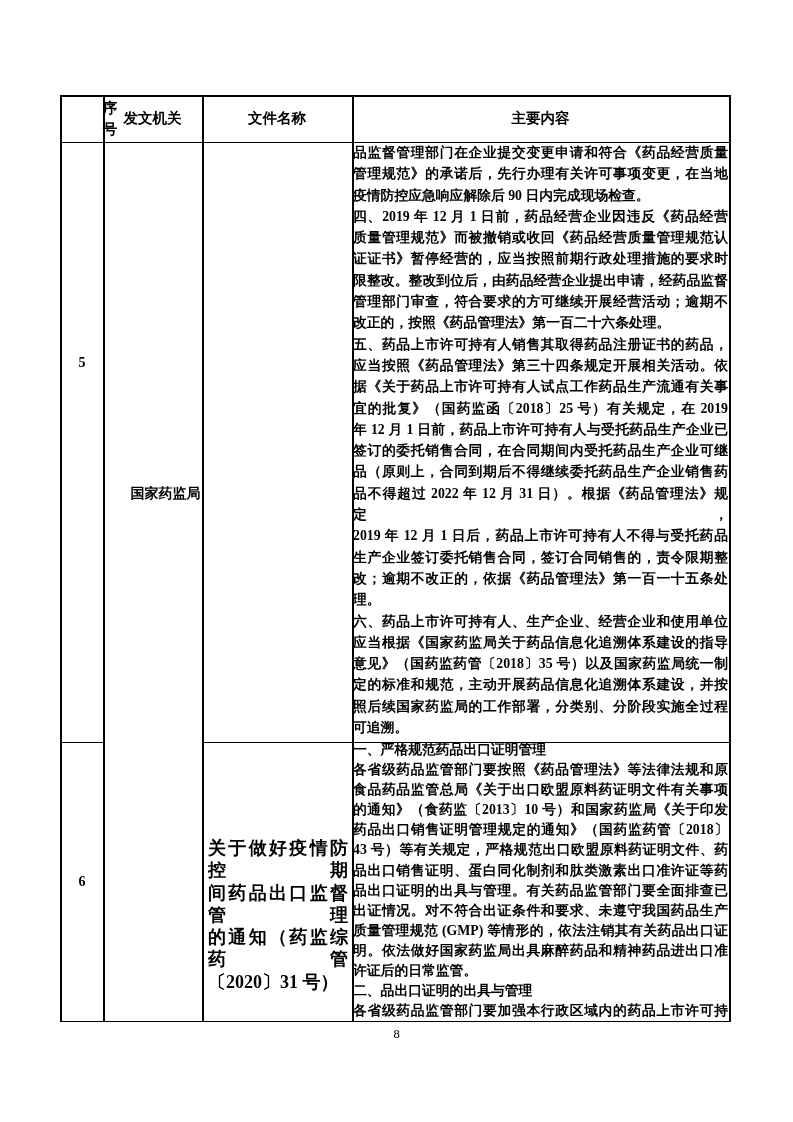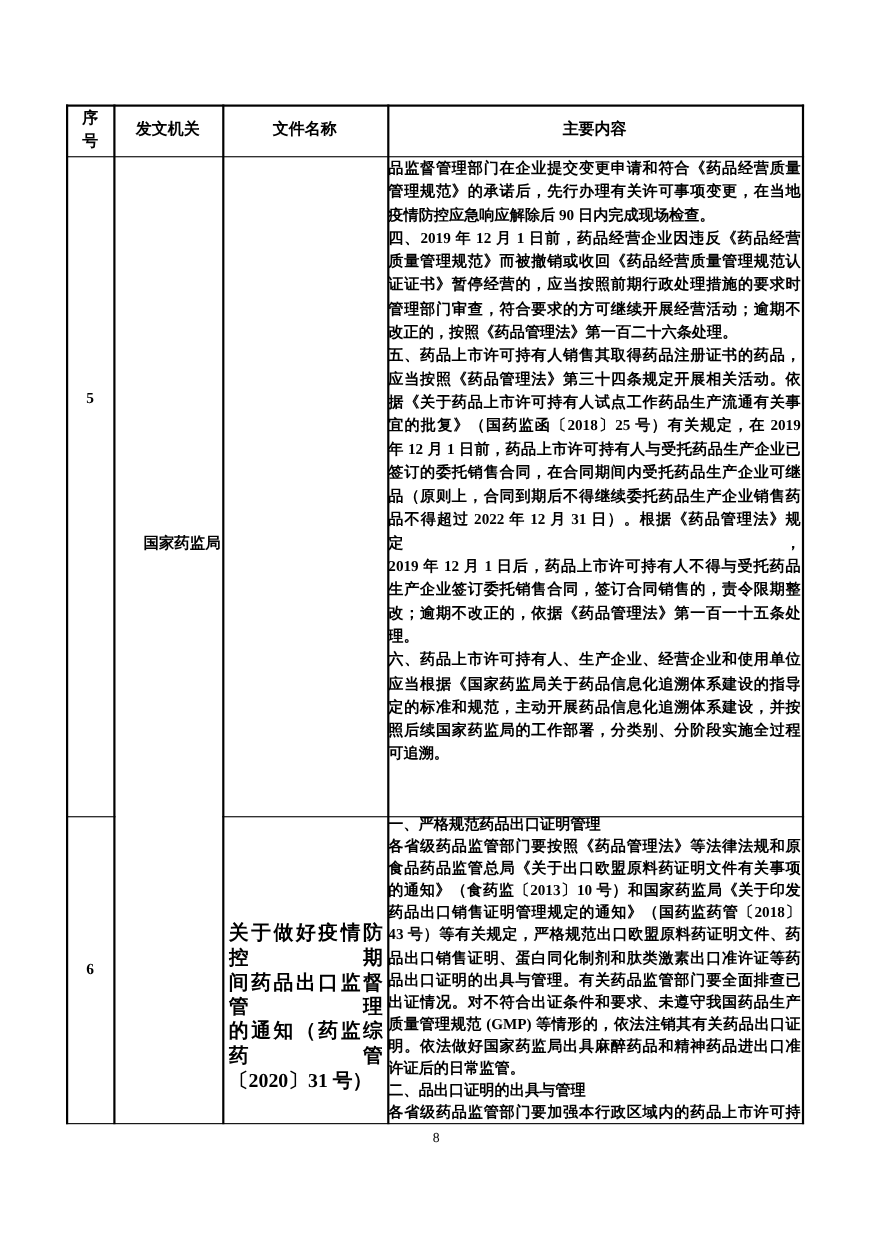--- a/index.html
+++ b/index.html
@@ -38,52 +38,54 @@
   <div class="bline vl" style="left:202px;"></div>
   <div class="bline vl" style="left:352px;"></div>
   <div class="bline vl" style="left:729px;"></div>
 
   <div class="bline hl" style="left:60px; top:95px;     width:670.5px;"></div>
   <div class="bline hl" style="left:60px; top:141.5px;  width:670.5px;"></div>
   <div class="bline hl" style="left:60px; top:741.5px;  width:44.5px;"></div>
   <div class="bline hl" style="left:202px; top:741.5px; width:528.5px;"></div>
   <div class="bline hl" style="left:60px; top:1020.5px; width:670.5px;"></div>
 
-  <div class="cell hdrcell" style="left:60px; top:95px; width:44px; height:47px;">
+  <div class="cell hdrcell" style="left:60px; top:95px; width:44px; height:47px;padding-left:28px;">
     <div class="seqwrap">序号</div>
   </div>
   <div class="cell hdrcell" style="left:103px; top:95px; width:99px; height:47px;">发文机关</div>
   <div class="cell hdrcell" style="left:202px; top:95px; width:150px; height:47px;">文件名称</div>
   <div class="cell hdrcell" style="left:352px; top:95px; width:377px; height:47px;">主要内容</div>
 
   <div class="cell centercell" style="left:60px; top:352px; width:44px; height:21px;">5</div>
   <div class="cell centercell" style="left:116px; top:483px; width:99px; height:21px;">国家药监局</div>
   <div class="cell textblock content5">
       <div class="tline full">品监督管理部门在企业提交变更申请和符合《药品经营质量</div>
       <div class="tline full">管理规范》的承诺后，先行办理有关许可事项变更，在当地</div>
       <div class="tline">疫情防控应急响应解除后 90 日内完成现场检查。</div>
       <div class="tline full">四、2019 年 12 月 1 日前，药品经营企业因违反《药品经营</div>
       <div class="tline full">质量管理规范》而被撤销或收回《药品经营质量管理规范认</div>
       <div class="tline full">证证书》暂停经营的，应当按照前期行政处理措施的要求时</div>
+      <div class="tline full">限整改。整改到位后，由药品经营企业提出申请，经药品监督</div>
       <div class="tline full">管理部门审查，符合要求的方可继续开展经营活动；逾期不</div>
       <div class="tline">改正的，按照《药品管理法》第一百二十六条处理。</div>
       <div class="tline full">五、药品上市许可持有人销售其取得药品注册证书的药品，</div>
       <div class="tline full">应当按照《药品管理法》第三十四条规定开展相关活动。依</div>
       <div class="tline full">据《关于药品上市许可持有人试点工作药品生产流通有关事</div>
       <div class="tline full">宜的批复》（国药监函〔2018〕25 号）有关规定，在 2019</div>
       <div class="tline full">年 12 月 1 日前，药品上市许可持有人与受托药品生产企业已</div>
       <div class="tline full">签订的委托销售合同，在合同期间内受托药品生产企业可继</div>
       <div class="tline full">品（原则上，合同到期后不得继续委托药品生产企业销售药</div>
       <div class="tline full">品不得超过 2022 年 12 月 31 日）。根据《药品管理法》规定，</div>
       <div class="tline full">2019 年 12 月 1 日后，药品上市许可持有人不得与受托药品</div>
       <div class="tline full">生产企业签订委托销售合同，签订合同销售的，责令限期整</div>
       <div class="tline full">改；逾期不改正的，依据《药品管理法》第一百一十五条处</div>
       <div class="tline">理。</div>
       <div class="tline full">六、药品上市许可持有人、生产企业、经营企业和使用单位</div>
       <div class="tline full">应当根据《国家药监局关于药品信息化追溯体系建设的指导</div>
+      <div class="tline full">意见》（国药监药管〔2018〕35 号）以及国家药监局统一制</div>
       <div class="tline full">定的标准和规范，主动开展药品信息化追溯体系建设，并按</div>
       <div class="tline full">照后续国家药监局的工作部署，分类别、分阶段实施全过程</div>
       <div class="tline">可追溯。</div>
     </div>
 
   <div class="cell centercell" style="left:60px; top:871px; width:44px; height:21px;">6</div>
   <div class="cell textblock docname6">
       <div class="tline full">关于做好疫情防控期</div>
       <div class="tline full">间药品出口监督管理</div>
       <div class="tline full">的通知（药监综药管</div>

